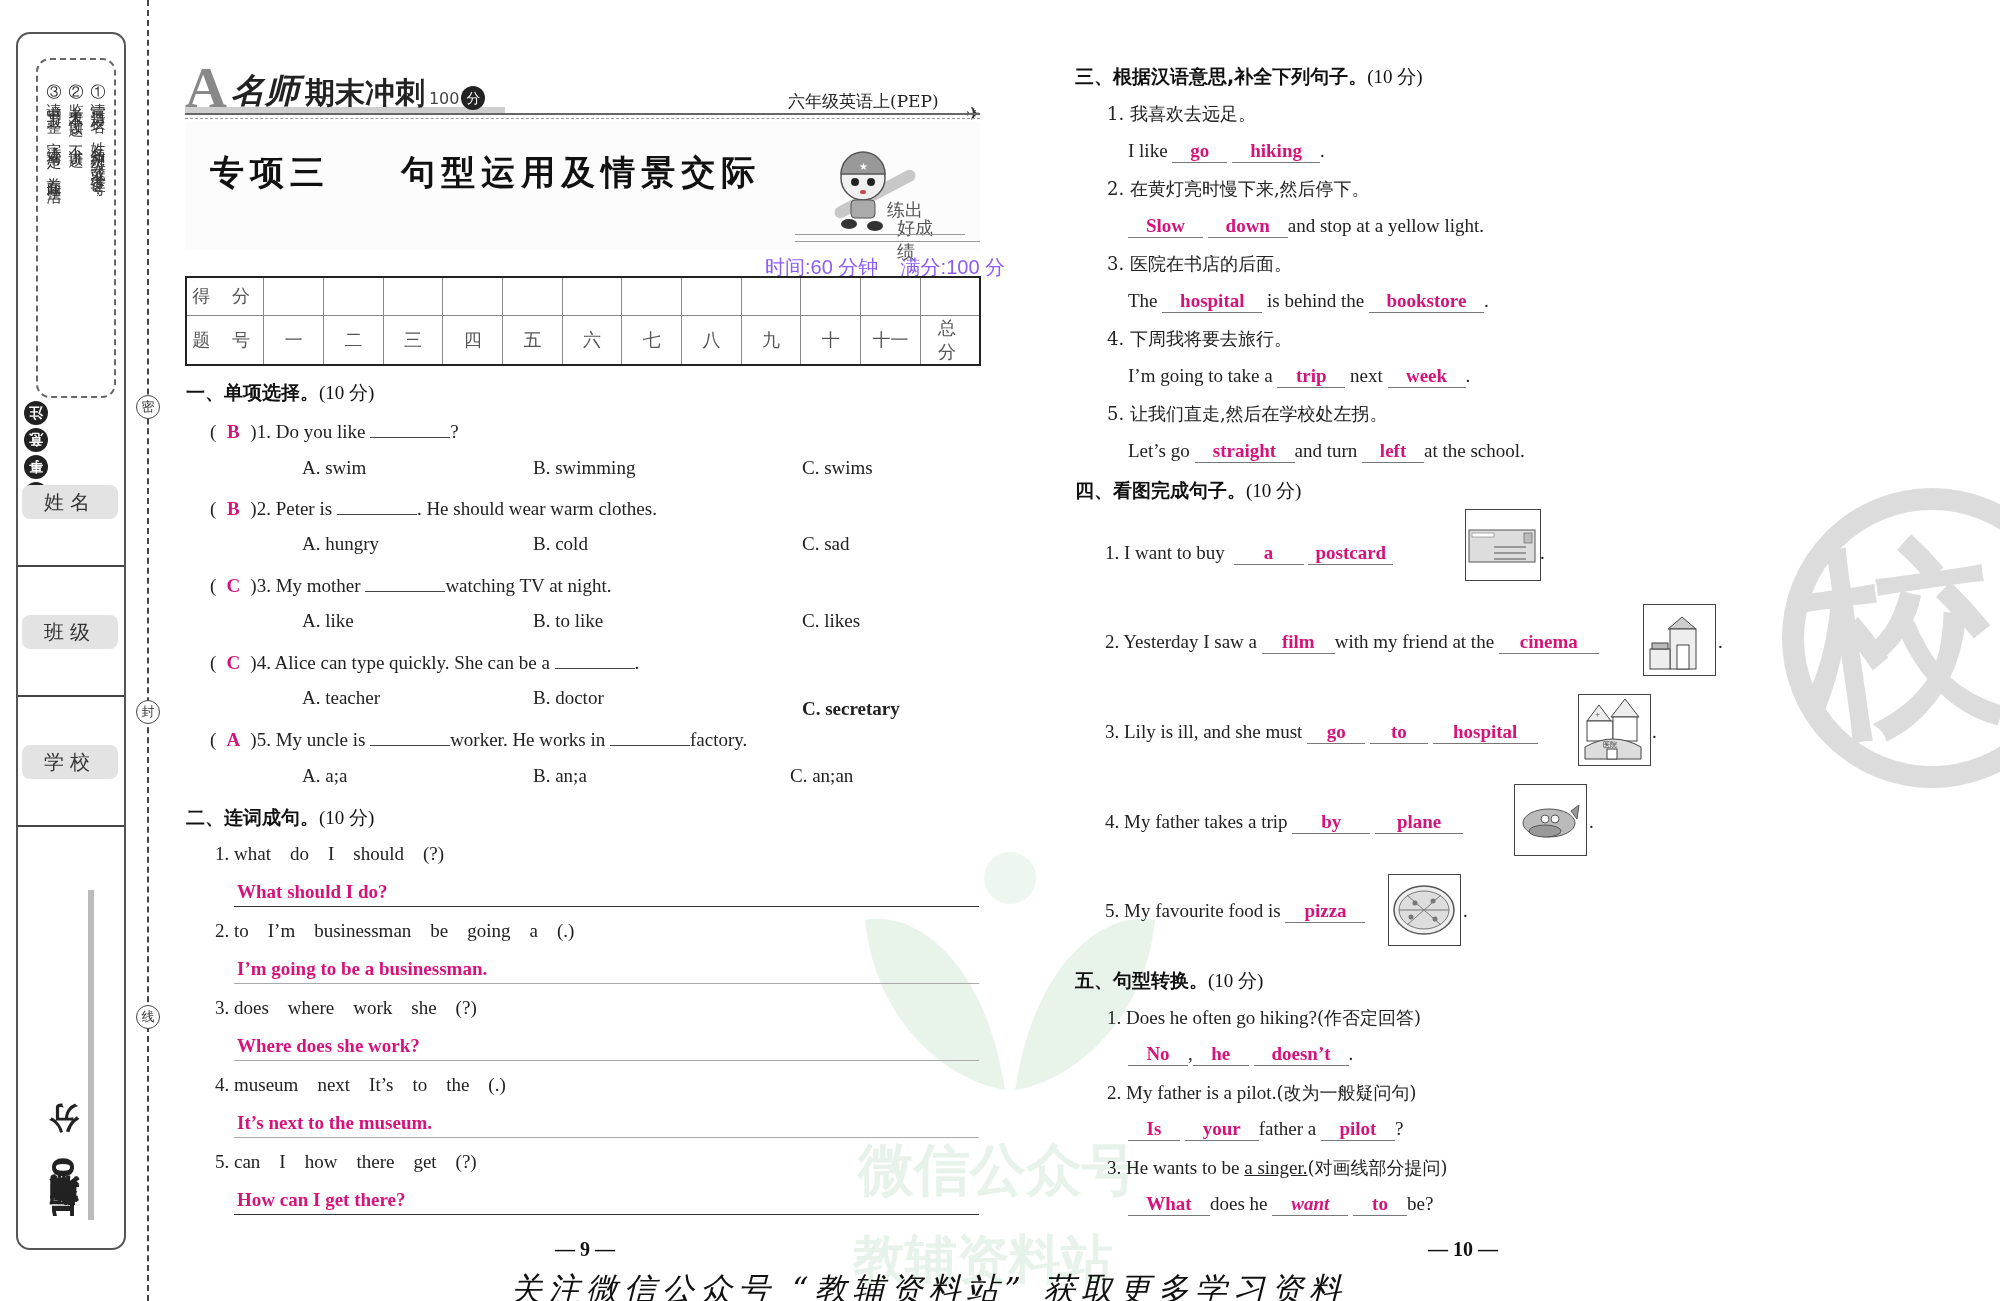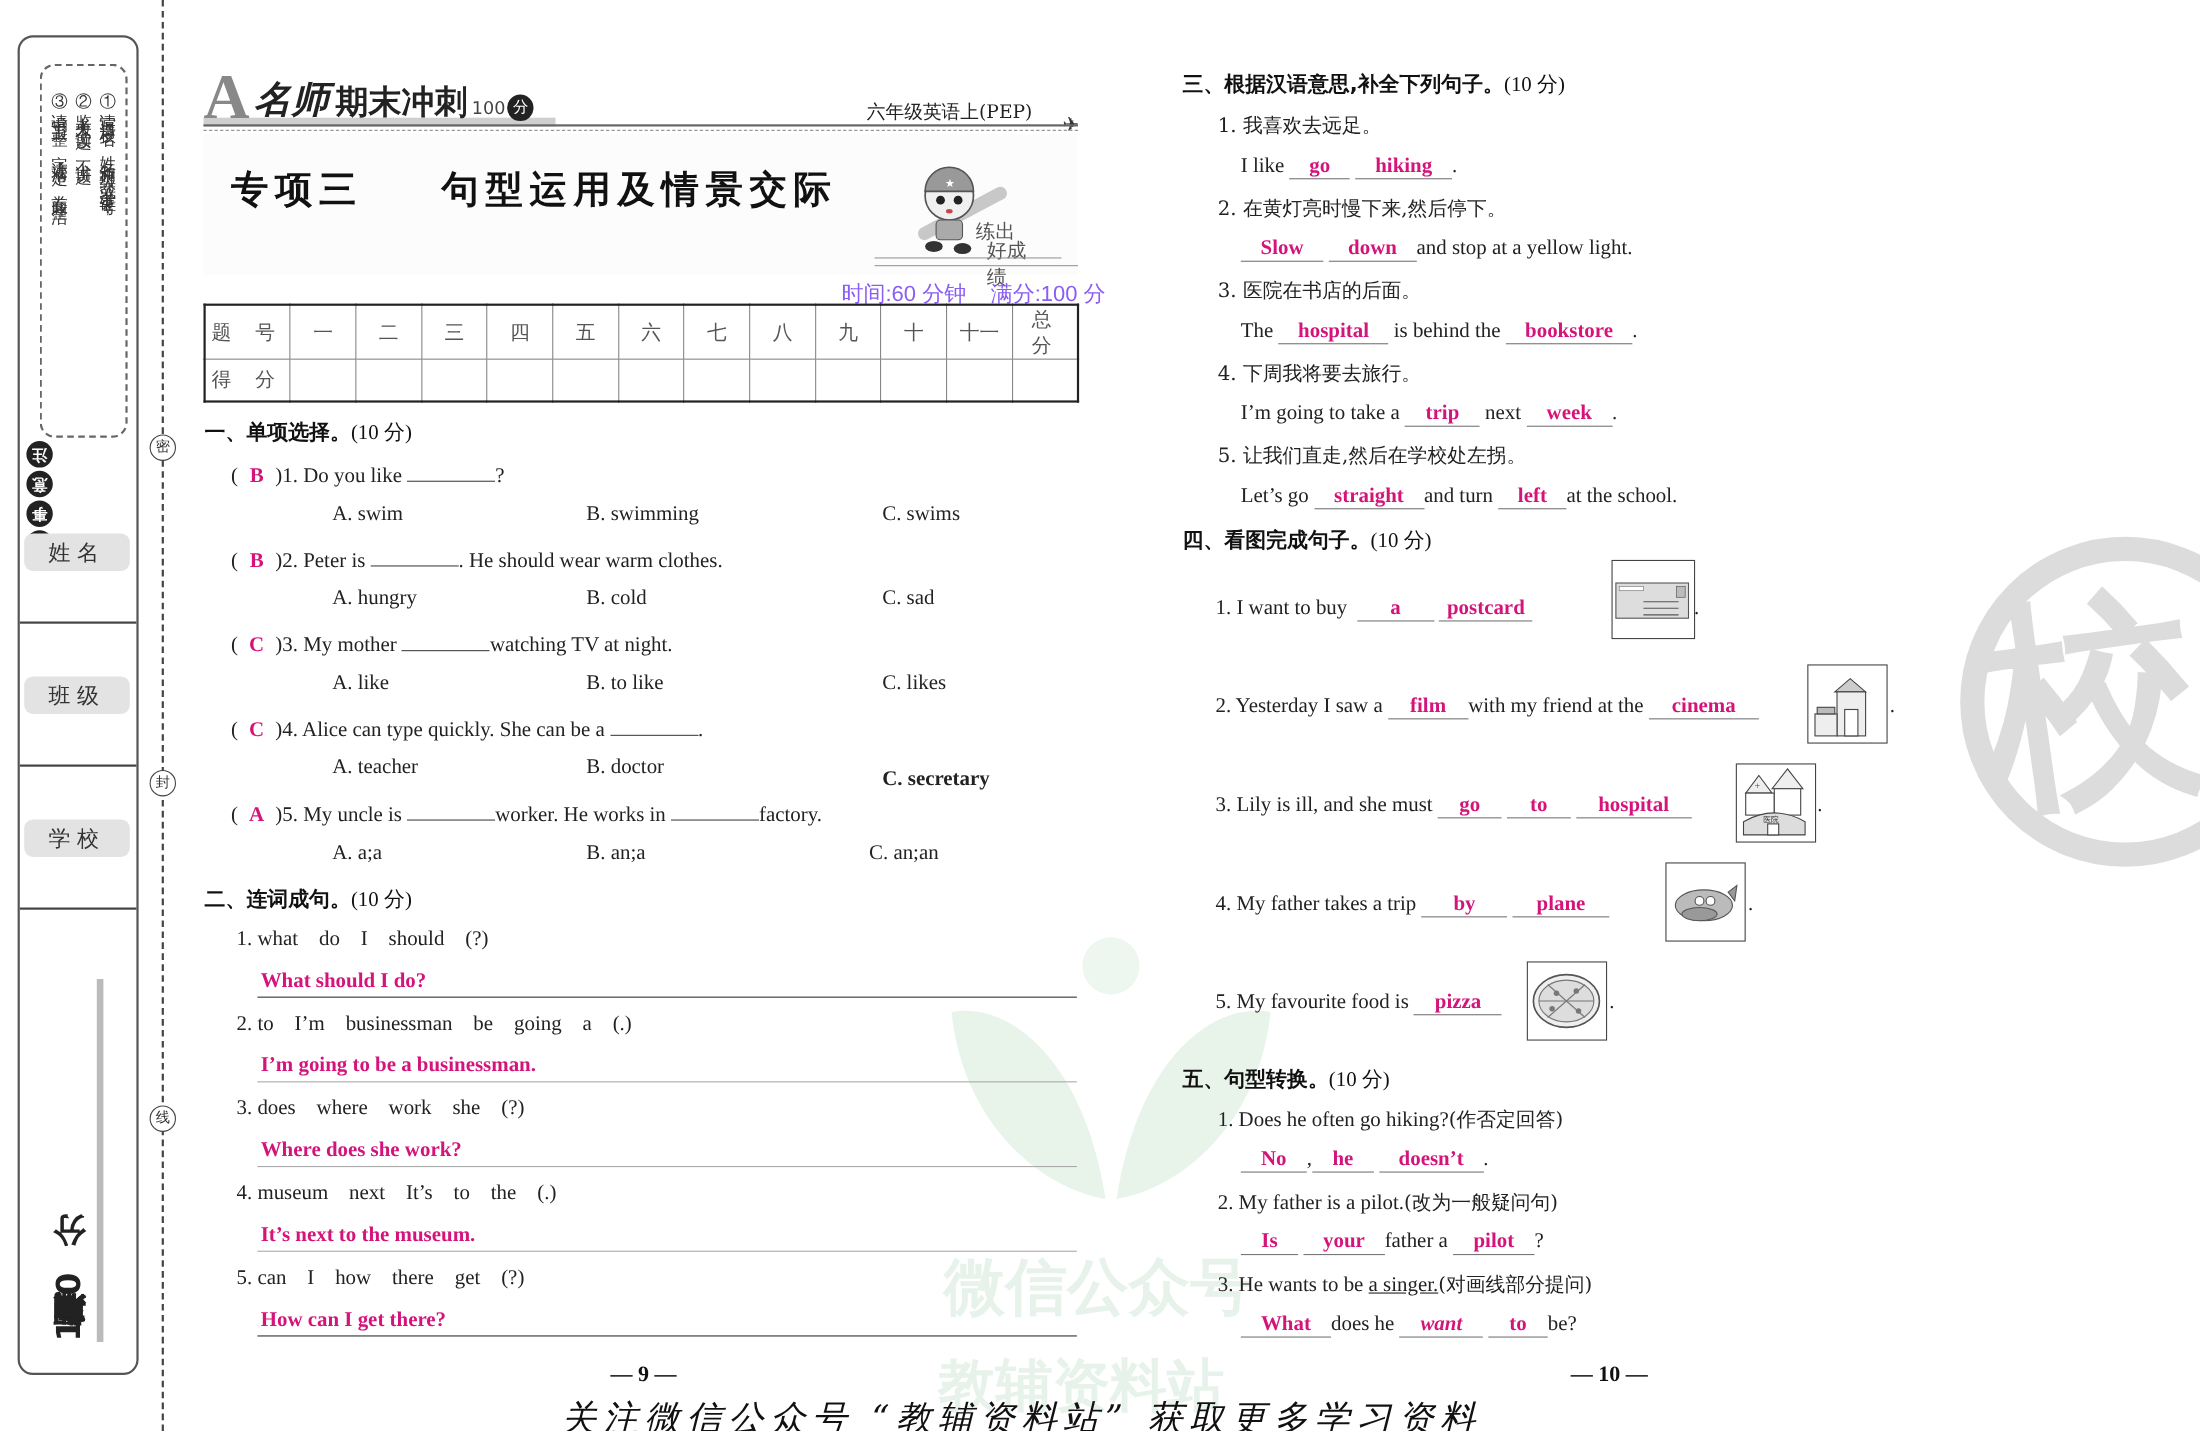--- a/index.html
+++ b/index.html
@@ -147,49 +147,49 @@
   <span class="m-text2" style="left:72px;top:76px;">好成绩</span>
 </div>
 <div class="abs band-rule1"></div>
 <div class="abs band-rule2"></div>
 
 <div class="abs time-info">时间:60 分钟    满分:100 分</div>
 
 <table class="score-table">
   <tbody>
       <tr>
+    <td class="first">得 分</td>
+    <td></td>
+        <td></td>
+    <td></td>
+        <td></td>
+    <td></td>
+        <td></td>
+    <td></td>
+        <td></td>
+    <td></td>
+        <td></td>
+    <td></td>
+        <td></td>
+  </tr>
+  <tr>
     <td class="first">题 号</td>
     <td>一</td>
     <td>二</td>
     <td>三</td>
     <td>四</td>
     <td>五</td>
     <td>六</td>
     <td>七</td>
     <td>八</td>
     <td>九</td>
     <td>十</td>
     <td>十一</td>
     <td style="letter-spacing:6px;">总 分</td>
   </tr>
-  <tr>
-    <td class="first">得 分</td>
-    <td></td>
-        <td></td>
-    <td></td>
-        <td></td>
-    <td></td>
-        <td></td>
-    <td></td>
-        <td></td>
-    <td></td>
-        <td></td>
-    <td></td>
-        <td></td>
-  </tr>
 </tbody>
   </table>
 
 <div class="abs sec-title" style="left:186px;top:380px;">
   <span>一、单项选择。</span><span class="pts">(10 分)</span>
 </div>
 
 <div class="abs line" style="left:210px;top:418px;">
   (<span class="paren-ans">B</span><span>)1. Do you like </span><span class="blank" style="width:80px;"></span><span>?</span>
 </div>

